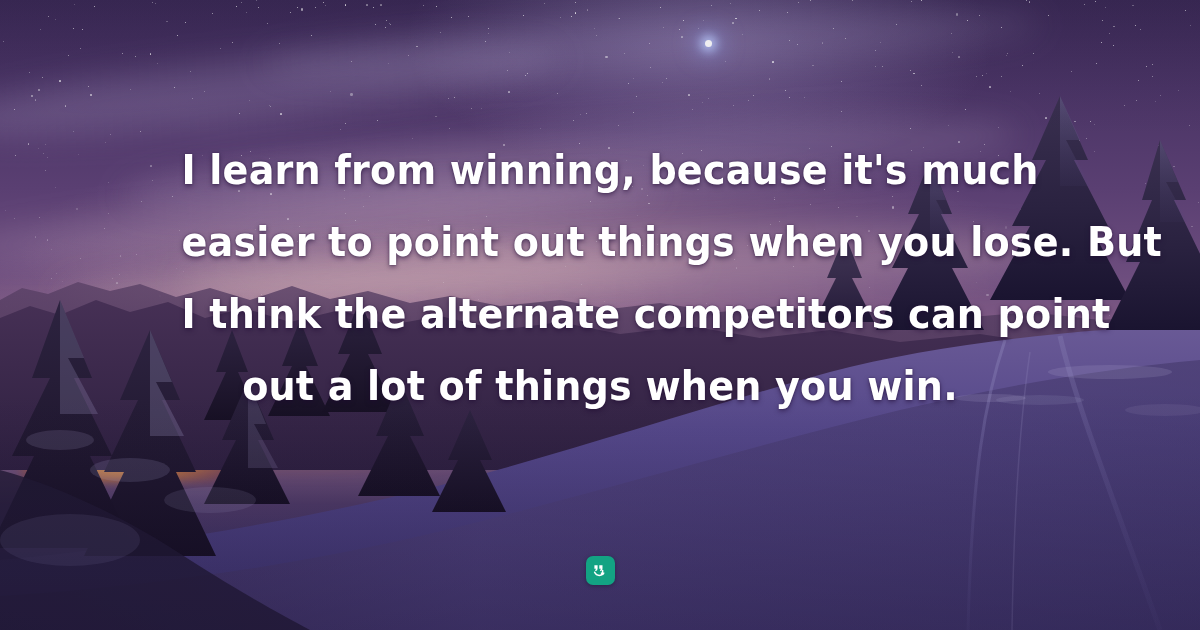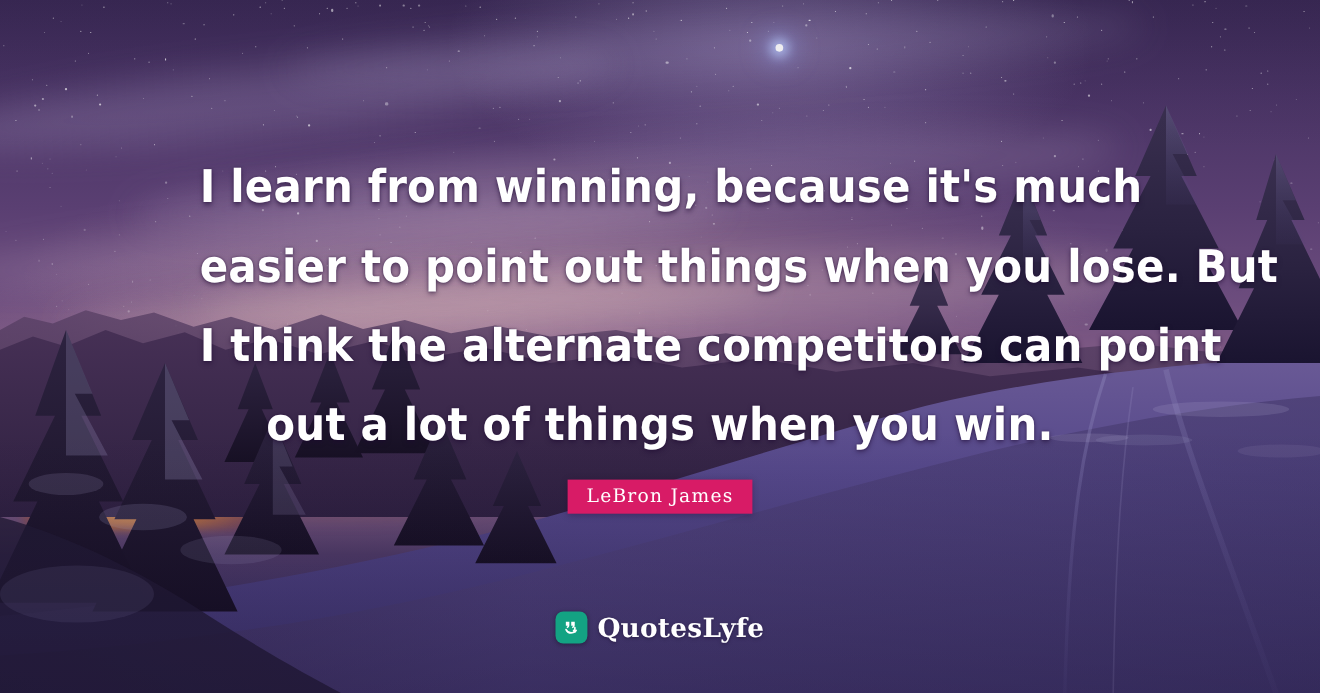--- a/index.html
+++ b/index.html
@@ -664,30 +664,26 @@
 
   <div class="shade"></div>
 
   <div class="quote">
     <span class="ln">I learn from winning, because it's much</span>
     <span class="ln">easier to point out things when you lose. But</span>
     <span class="ln">I think the alternate competitors can point</span>
     <span class="ln">out a lot of things when you win.</span>
   </div>
 
-  <div class="author-wrap">
-    <span class="author">LeBron James</span>
-  </div>
 
   <div class="logo">
     <span class="logo-mark">
       <svg width="20" height="20" viewBox="0 0 20 20" aria-hidden="true">
         <path d="M4.4 4.2h3.2v3.0c0 1.5-.7 2.5-2.0 3.0l-.6-1.1c.7-.3 1.0-.7 1.05-1.25H4.4z" fill="#ffffff"></path>
         <path d="M9.3 4.2h3.2v3.0c0 1.5-.7 2.5-2.0 3.0l-.6-1.1c.7-.3 1.0-.7 1.05-1.25H9.3z" fill="#ffffff"></path>
         <path d="M4.6 11.3c.9 1.9 2.6 3.1 4.6 3.1 1.4 0 2.7-.6 3.6-1.6" stroke="#ffffff" stroke-width="1.5" fill="none" stroke-linecap="round"></path>
         <path d="M12.6 9.6v3.4" stroke="#ffffff" stroke-width="1.5" fill="none" stroke-linecap="round"></path>
         <path d="M11.4 12.1l1.2 1.5 1.2-1.5" stroke="#ffffff" stroke-width="1.4" fill="none" stroke-linecap="round" stroke-linejoin="round"></path>
       </svg>
     </span>
-    <span class="logo-text">QuotesLyfe</span>
   </div>
 
 </div>
 
 </body></html>

